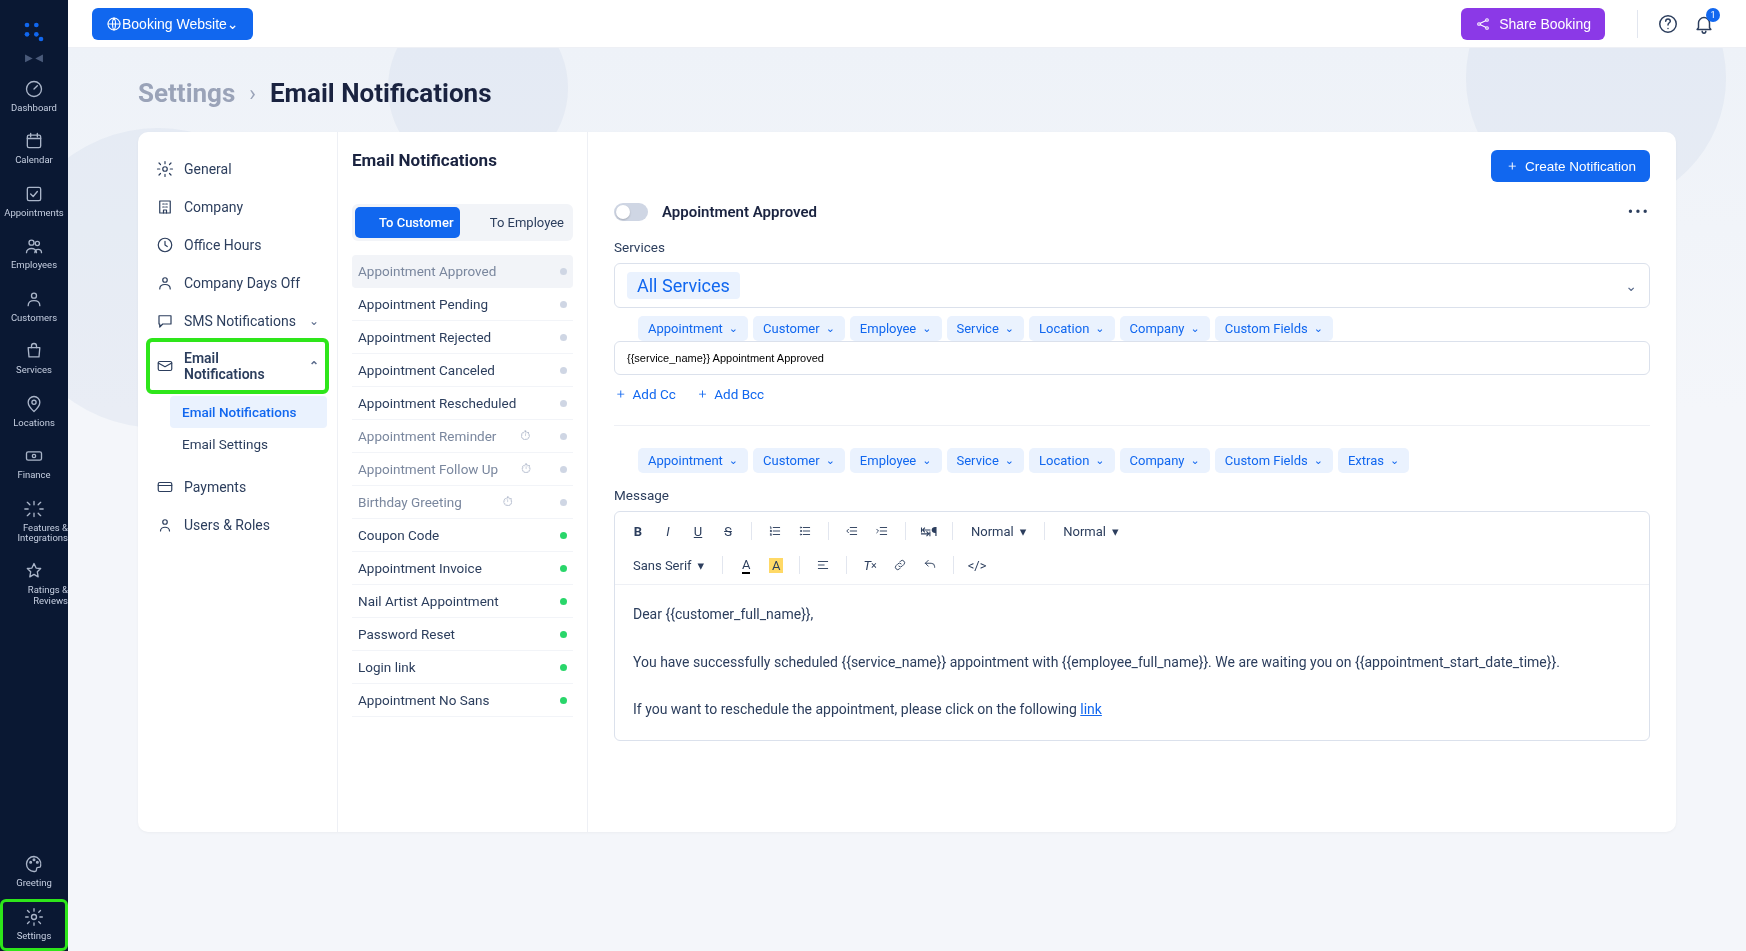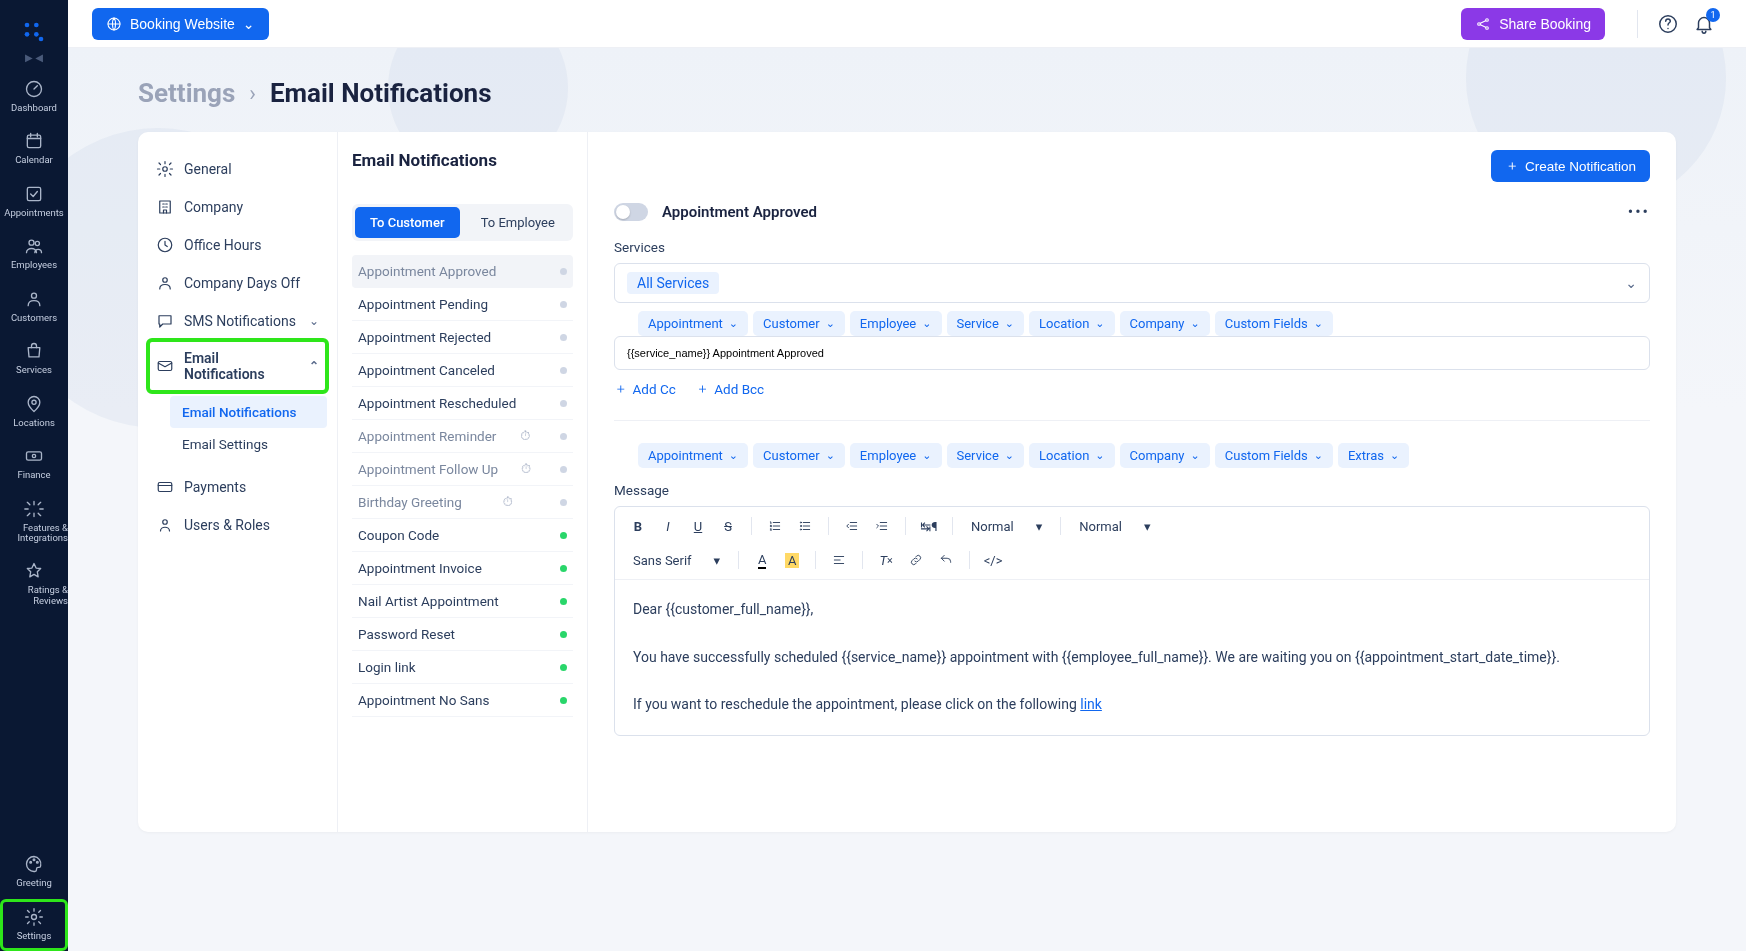--- a/index.html
+++ b/index.html
@@ -13,21 +13,21 @@
 .nav-arrows { font-size: 10px; color: #4a5a7a; margin-bottom: 8px; }
 .nav-item { width: 68px; display: flex; flex-direction: column; align-items: center; padding: 8px 0 10px; cursor: pointer; }
 .nav-item .icon { width: 20px; height: 20px; margin-bottom: 4px; display:flex; align-items:center; justify-content:center; }
 .nav-item .label { font-size: 9.5px; color: #c5cee0; text-align: right; line-height: 1.1; }
 .nav-filler { flex: 1; }
 .nav-item.highlighted { outline: 3px solid #2ee61a; outline-offset: -3px; border-radius: 6px; }
 
 
 .main { flex: 1; display: flex; flex-direction: column; overflow: hidden; }
 .topbar { height: 48px; background: #fff; display: flex; align-items: center; padding: 0 24px; border-bottom: 1px solid #eef0f5; }
-.booking-btn { background: #1167ef; color: #fff; border: none; border-radius: 6px; padding: 8px 14px; display: flex; align-items: center; gap: 8px; font-size: 14px; cursor: pointer; }
+.booking-btn { background: #1167ef; color: #fff; border: none; border-radius: 6px; padding: 8px 14px; display: flex; align-items: center; gap: 0; font-size: 14px; cursor: pointer; }
 .topbar-spacer { flex: 1; }
 .share-btn { background: #8b39e7; color: #fff; border: none; border-radius: 6px; padding: 8px 14px; display: flex; align-items: center; gap: 8px; font-size: 14px; cursor: pointer; margin-right: 20px; }
 .top-icon { width: 36px; height: 36px; display:flex; align-items:center; justify-content:center; color: #2c3e5d; cursor: pointer; position: relative; }
 .top-divider { width: 1px; height: 28px; background: #e2e6ef; margin: 0 12px; }
 .badge { position: absolute; top: 2px; right: 2px; background: #1167ef; color: #fff; font-size: 9px; width: 14px; height: 14px; border-radius: 7px; display:flex; align-items:center; justify-content:center; }
 
 
 .content-wrap { flex: 1; overflow: auto; padding: 30px 70px; background: linear-gradient(180deg,#eef2f8 0%,#f4f6fa 40%); position:relative;}
 .bg-circle{position:absolute;border-radius:50%;background:rgba(200,210,230,.25);}
 .bg-c1{width:300px;height:300px;left:-60px;top:80px;}
@@ -47,57 +47,57 @@
 .sm-item .sm-chev { margin-left: auto; font-size: 12px; color: #5a6b8c; }
 .sm-item.highlighted { outline: 4px solid #2ee61a; outline-offset: -2px; border-radius: 4px; font-weight: 600; }
 .sm-sub { margin: 4px 0 8px 22px; }
 .sm-sub-item { padding: 8px 12px; font-size: 13.5px; color: #2c3e5d; cursor: pointer; border-radius: 4px; }
 .sm-sub-item.active { background: #eaf2fe; color: #1167ef; font-weight: 500; }
 
 
 .notif-col { width: 250px; border-right: 1px solid #eef0f5; padding: 18px 14px; }
 .notif-title { font-size: 17px; font-weight: 700; color: #1a2340; margin-bottom: 14px; }
 .tab-pills { display: flex; gap: 6px; background:#f2f4f8; border-radius:6px; padding:3px; margin-bottom: 14px; }
-.tab-pill { flex: 1; text-align: center; padding: 8px 6px; font-size: 13px; border-radius: 5px; cursor: pointer; color:#2c3e5d;}
+.tab-pill { flex: 1; text-align: right; padding: 8px 6px; font-size: 13px; border-radius: 5px; cursor: pointer; color:#2c3e5d;}
 .tab-pill.active { background: #1167ef; color: #fff; font-weight: 500; }
 .nlist-item { display: flex; align-items: center; padding: 8px 6px; font-size: 13.5px; color: #2c3e5d; border-bottom: 1px solid #f2f4f8; cursor: pointer; }
 .nlist-item.selected { background: #f2f4f8; color: #7a879e; border-radius: 4px; }
 .nlist-item .dot { margin-left: auto; width: 7px; height: 7px; border-radius: 50%; }
 .dot.grey { background: #cfd6e4; }
 .dot.green { background: #29d66a; }
 .nlist-item .clock { margin-left: auto; margin-right: 6px; color: #a5afc4; font-size: 13px; }
 .nlist-item.muted { color: #7a879e; }
 
 
 .editor-col { flex: 1; padding: 18px 26px 40px; }
 .editor-head { display: flex; align-items: center; margin-bottom: 20px; }
 .create-btn { background: #1167ef; color: #fff; border: none; border-radius: 6px; padding: 7px 14px; font-size: 13.5px; display: flex; align-items: center; gap: 6px; cursor: pointer; margin-left:auto;}
 .toggle-row { display: flex; align-items: center; gap: 14px; margin-bottom: 18px; }
 .toggle { width: 34px; height: 18px; background: #cfd6e4; border-radius: 9px; position: relative; cursor: pointer; }
 .toggle::after { content:''; position:absolute; width:14px; height:14px; background:#fff; border-radius:50%; top:2px; left:2px; box-shadow:0 1px 2px rgba(0,0,0,.2);}
 .toggle-label { font-size: 15px; font-weight: 600; color: #1a2340; }
 .kebab { margin-left: auto; color: #2c3e5d; cursor: pointer; font-size:16px; letter-spacing:2px;}
 .field-label { font-size: 13.5px; color: #2c3e5d; margin-bottom: 8px; margin-top: 14px; }
 .select { border: 1px solid #dbe1ec; border-radius: 6px; padding: 8px 12px; display: flex; align-items: center; font-size: 14px; background:#fff; cursor:pointer;}
-.select .chip { background: #eaf2fe; color: #1167ef; padding: 3px 10px; border-radius: 4px; font-size: 14px; }
+.select .chip { background: #eaf2fe; color: #1167ef; padding: 3px 10px; border-radius: 4px; font-size: 18px; }
 .select .chev { margin-left: auto; color: #5a6b8c; }
 .chips-row { display: flex; flex-wrap: wrap; gap: 5px; margin-top: 8px; padding-left: 24px; }
 .var-chip { background: #eaf2fe; color: #1167ef; padding: 5px 10px; border-radius: 5px; font-size: 13px; display: flex; align-items: center; gap: 6px; cursor: pointer; }
 .var-chip .vchev { font-size: 11px; }
 .text-input { width: 100%; border: 1px solid #dbe1ec; border-radius: 6px; padding: 10px 12px; font-size: 11px; background:#fff; }
 .add-links { display: flex; gap: 20px; margin-top: 10px; }
 .add-link { color: #1167ef; font-size: 13.5px; display: flex; align-items: center; gap: 5px; cursor: pointer; }
 .divider { height: 1px; background: #eef0f5; margin: 22px 0; }
 
 
 .rte { border: 1px solid #dbe1ec; border-radius: 6px; margin-top: 8px; }
 .rte-toolbar { border-bottom: 1px solid #eef0f5; padding: 6px 10px; display: flex; flex-wrap: wrap; align-items: center; gap: 4px; }
 .rte-btn { width: 26px; height: 26px; display:flex; align-items:center; justify-content:center; font-size: 13px; color: #2c3e5d; cursor: pointer; border-radius:3px;}
 .rte-sep { width: 1px; height: 18px; background: #e2e6ef; margin: 0 6px; }
-.rte-select { display:flex; align-items:center; gap:22px; padding:0 8px; font-size:13px; color:#2c3e5d; cursor:pointer;}
+.rte-select { display:flex; align-items:center; gap:6px; padding:0 8px; font-size:13px; color:#2c3e5d; cursor:pointer;}
 .rte-body { padding: 18px; font-size: 14px; color: #2c3e5d; line-height: 1.7; }
 .rte-body a { color: #1167ef; text-decoration: underline; }
 
 svg { stroke: currentColor; fill: none; stroke-width: 1.6; stroke-linecap: round; stroke-linejoin: round; }
 </style>
 </head>
 <body>
 
 <div class="app">
 

